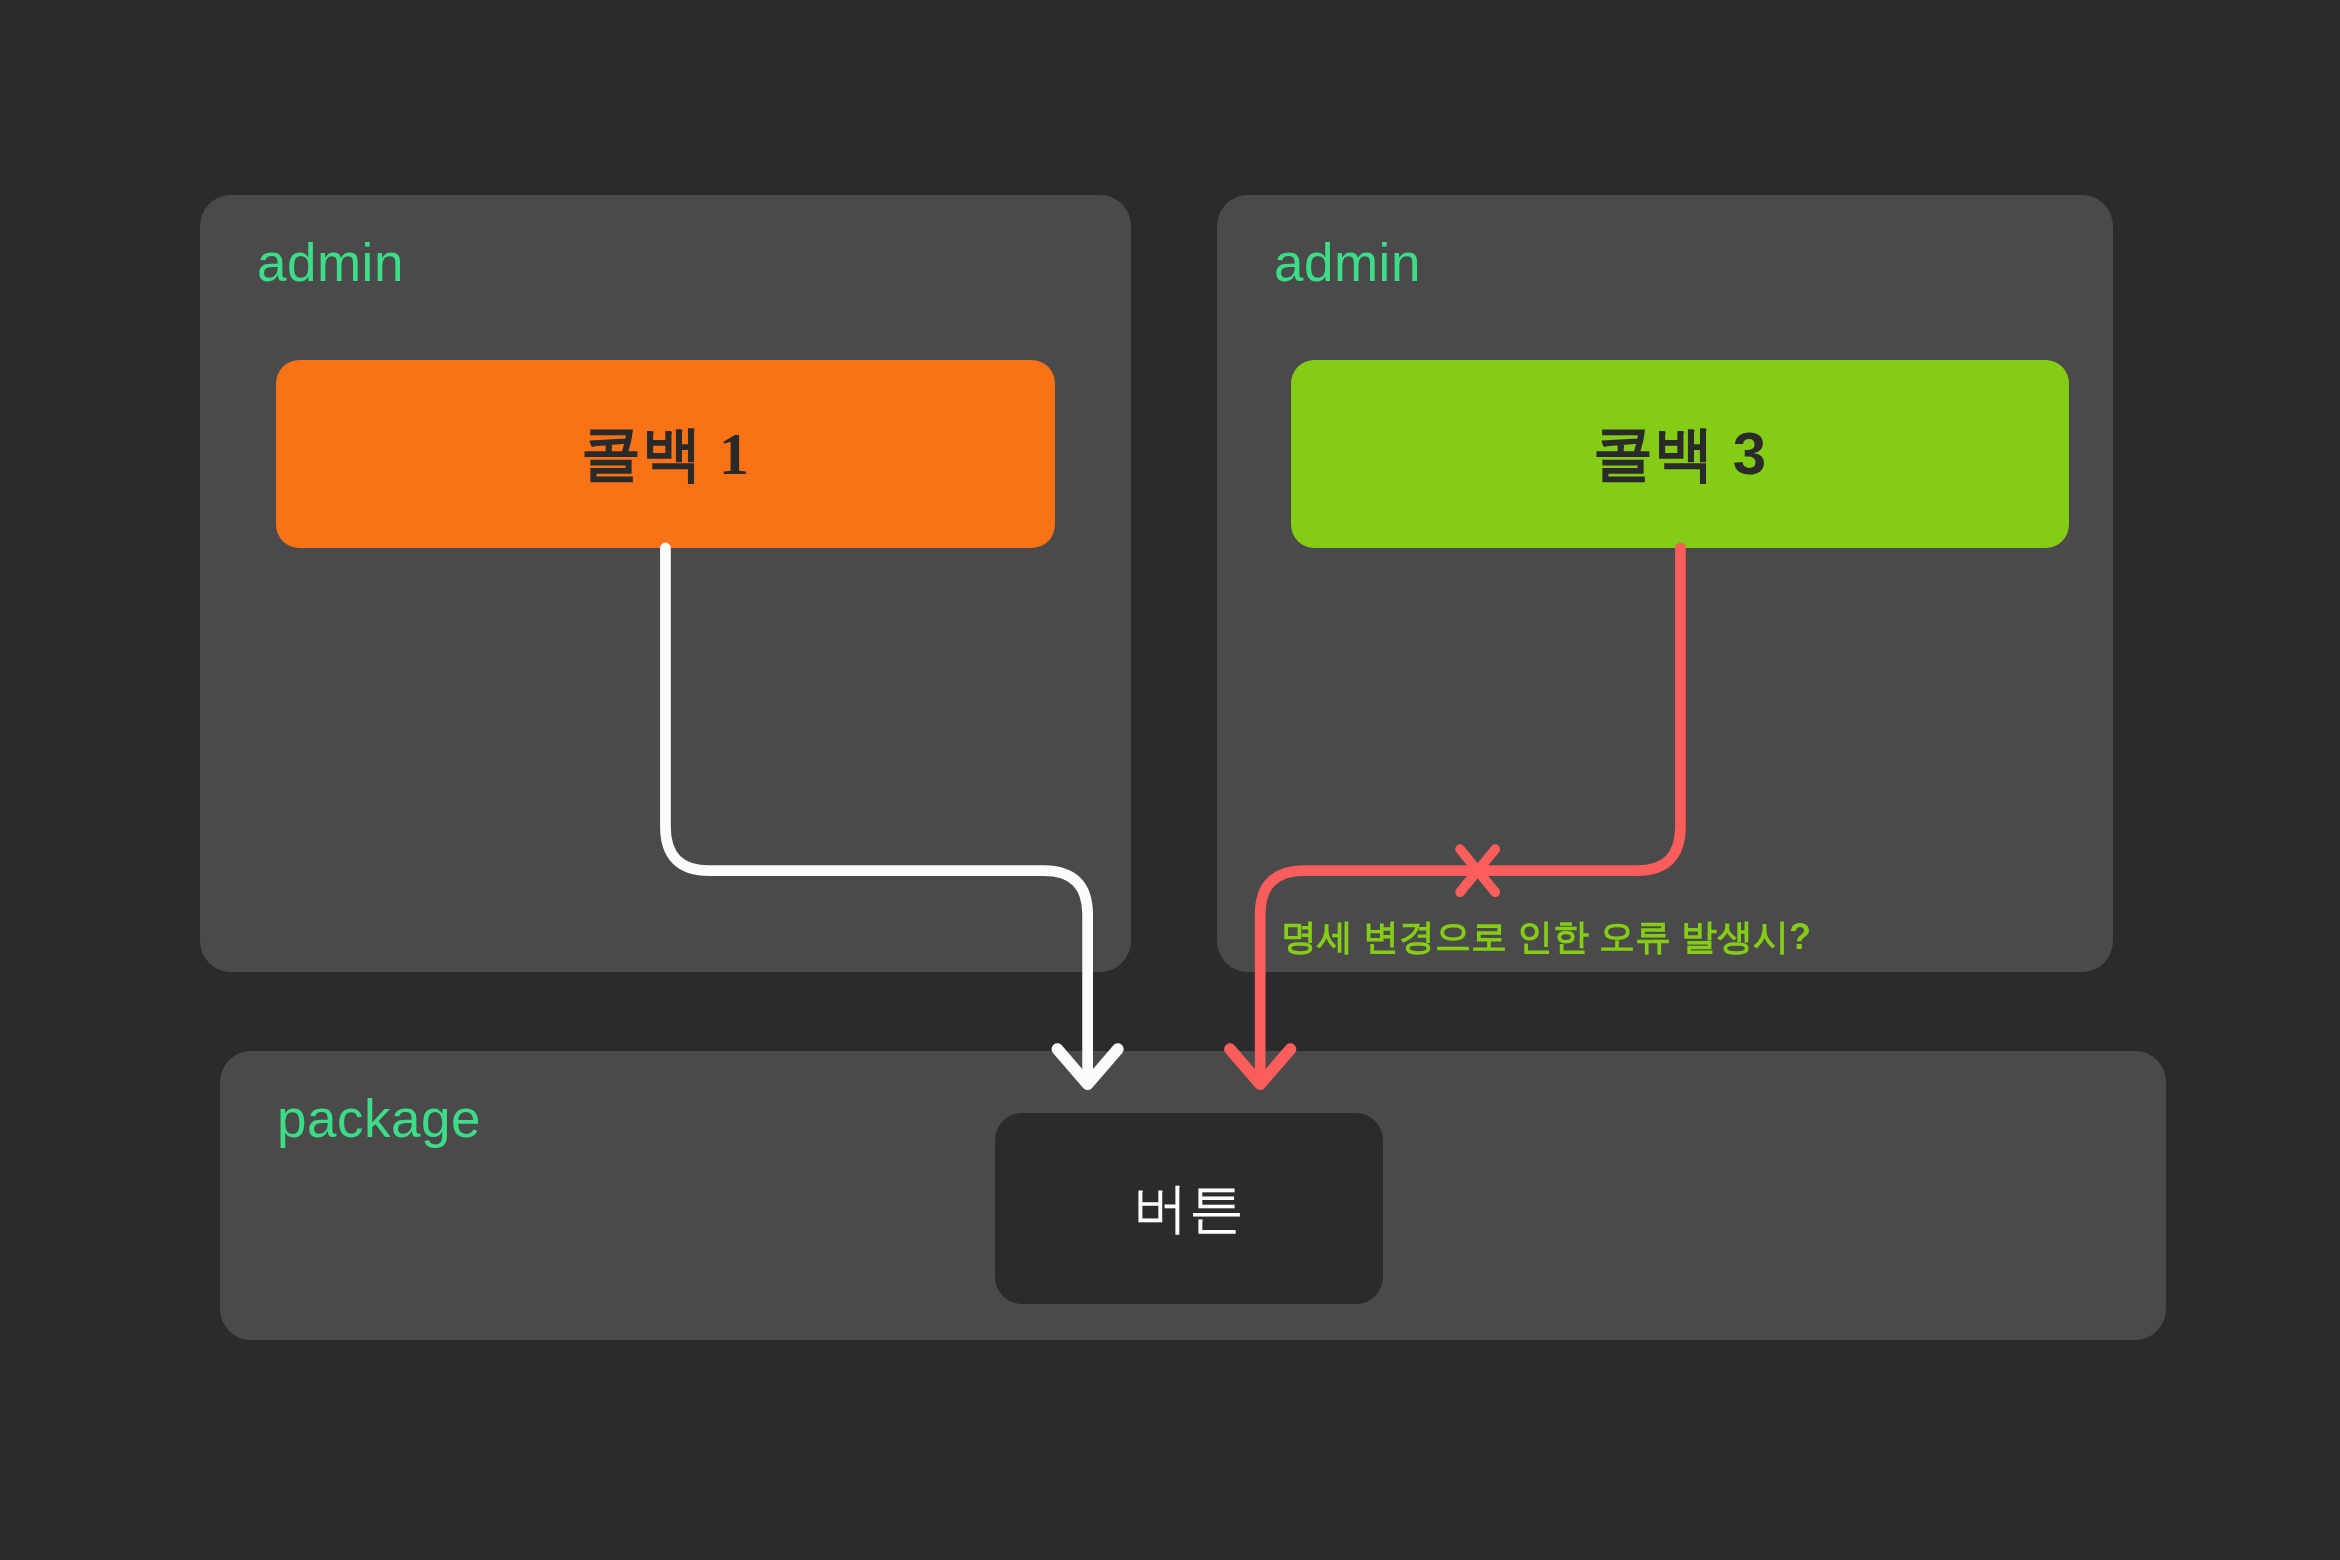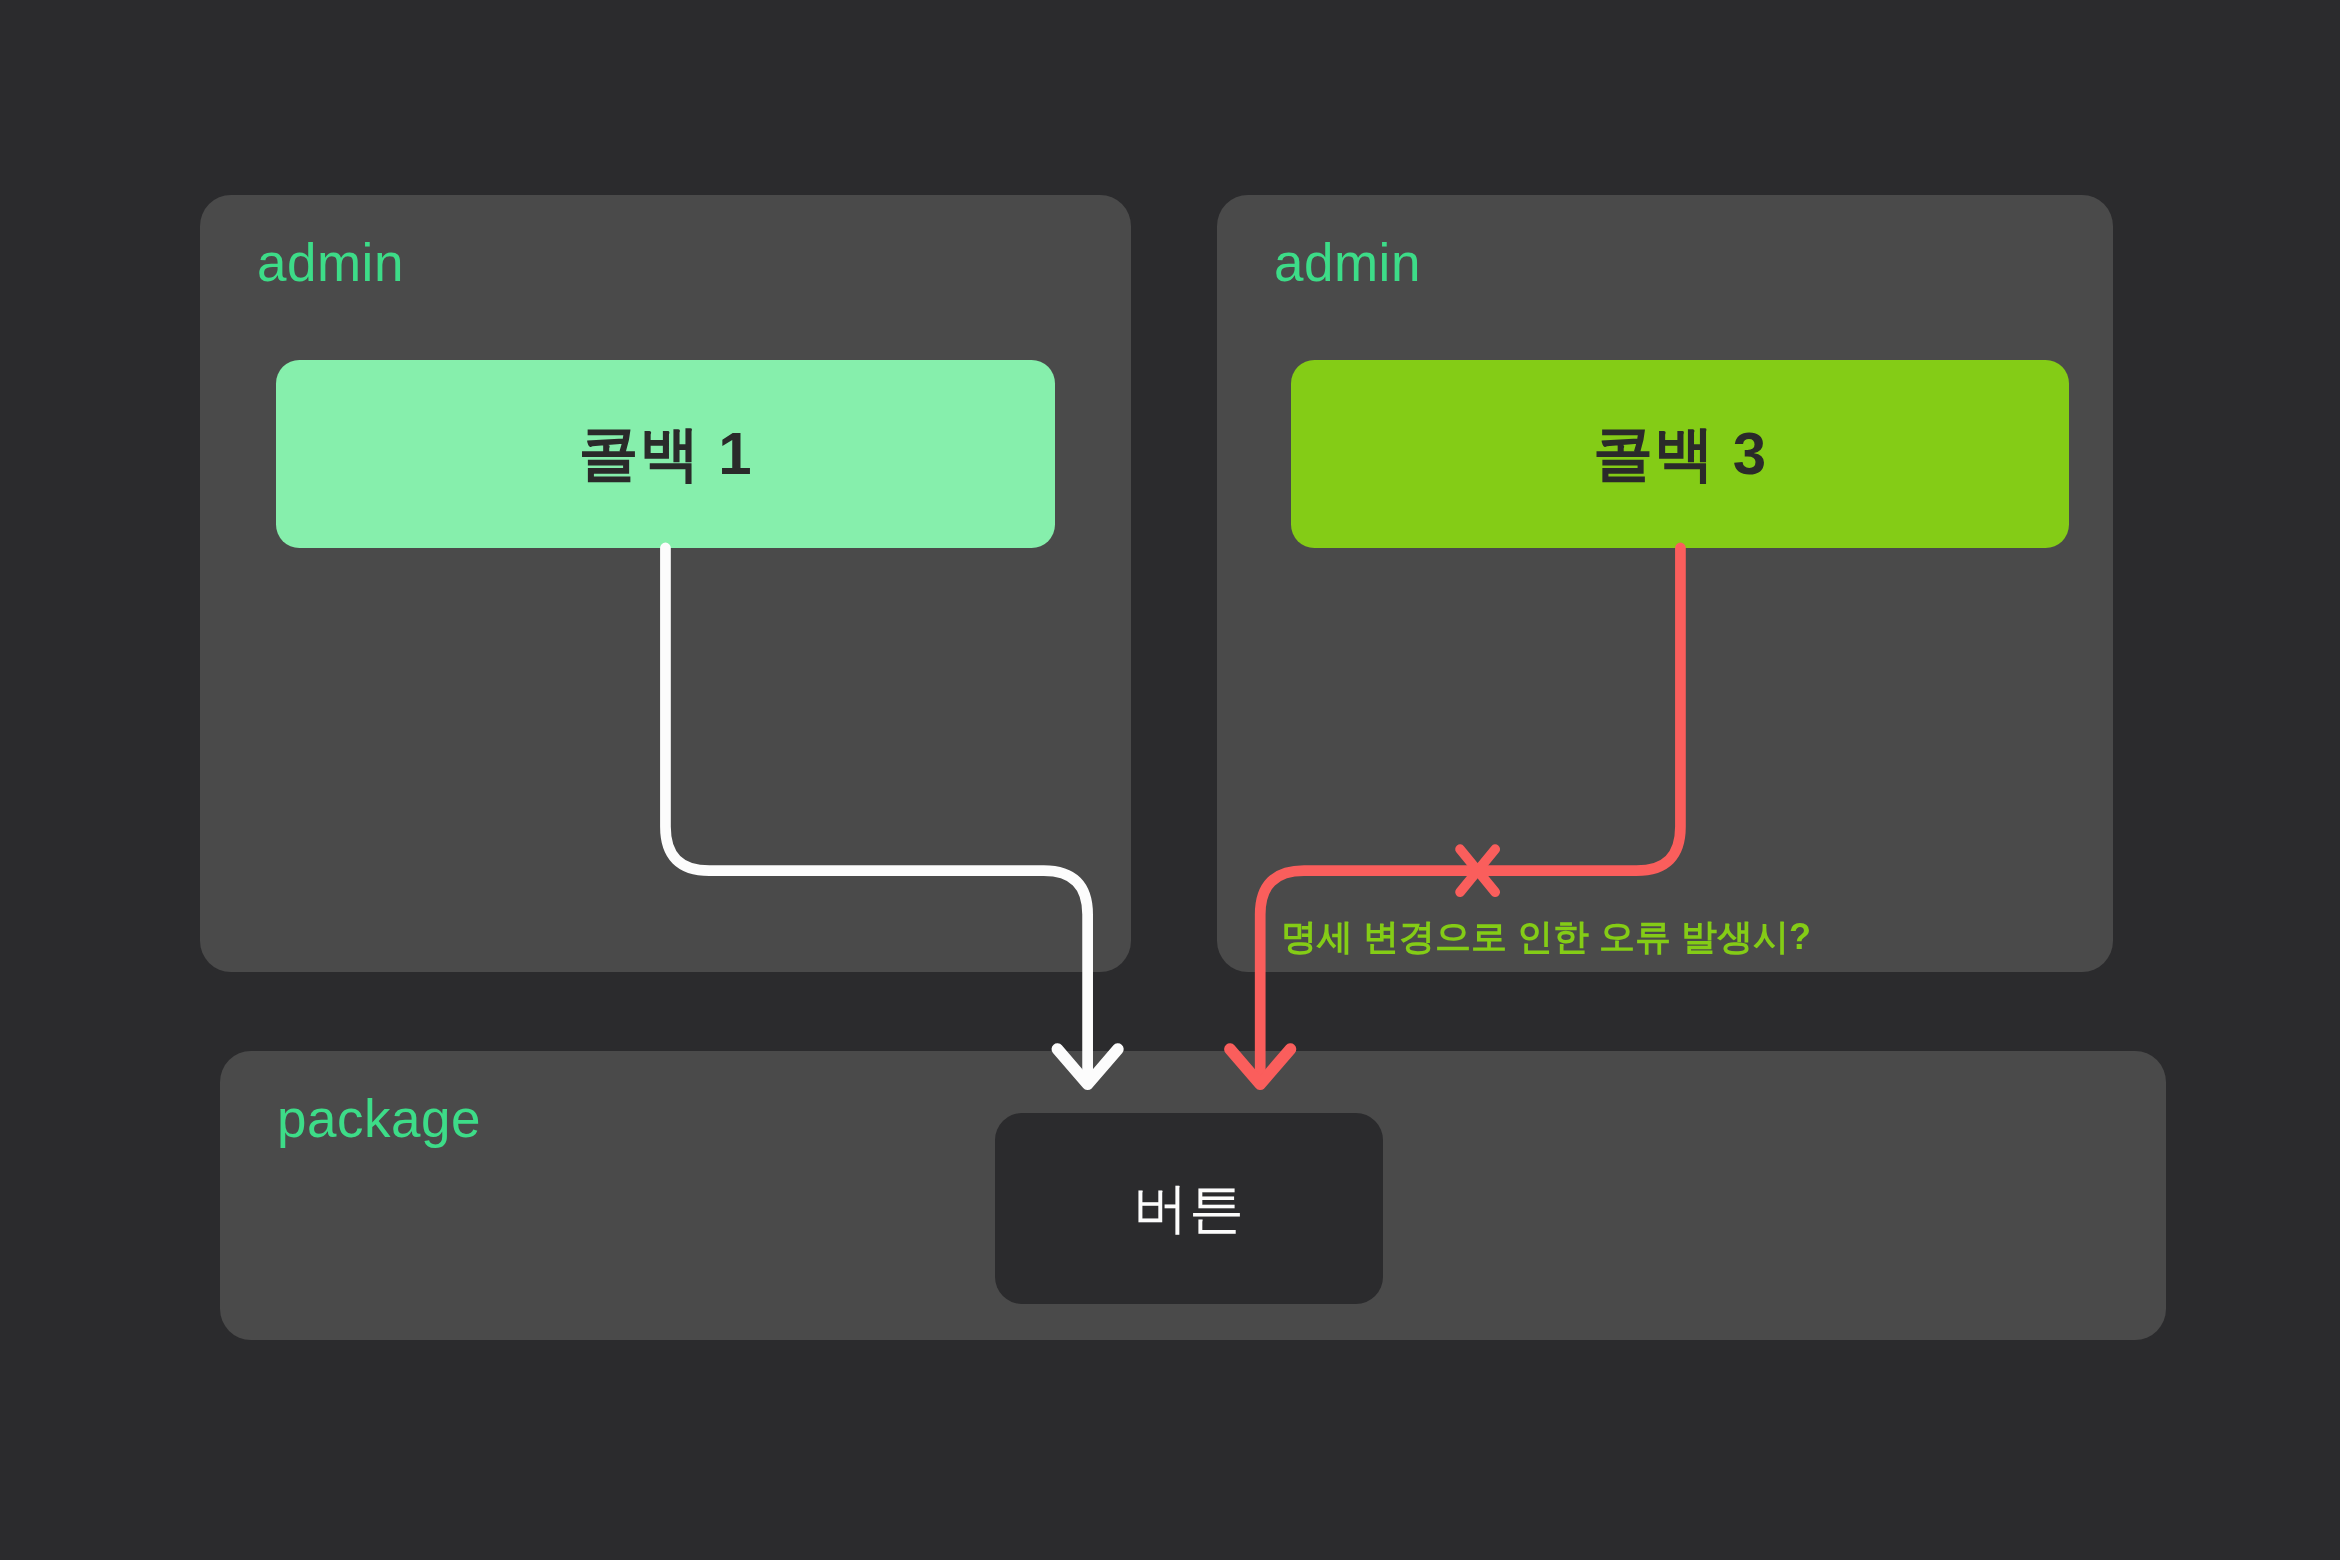--- a/index.html
+++ b/index.html
@@ -40,21 +40,22 @@
     align-items: center;
     justify-content: center;
     border-radius: 23.4px;
     font-size: 60px;
     font-weight: 700;
     color: #2a2a2a;
     letter-spacing: 1px;
   }
   #node-callback1 {
     left: 76px; top: 165px; width: 779px; height: 188px;
-    background: #86efac;
+    background: #f97316;
+    font-family: Liberation Serif, serif;
   }
   #node-callback3 {
     left: 74px; top: 165px; width: 778px; height: 188px;
     background: #84cc16;
   }
   #node-button {
     left: 775px; top: 62px; width: 388px; height: 191px;
     background: #2b2b2d;
     color: #fcfcfc;
     font-size: 55px;

